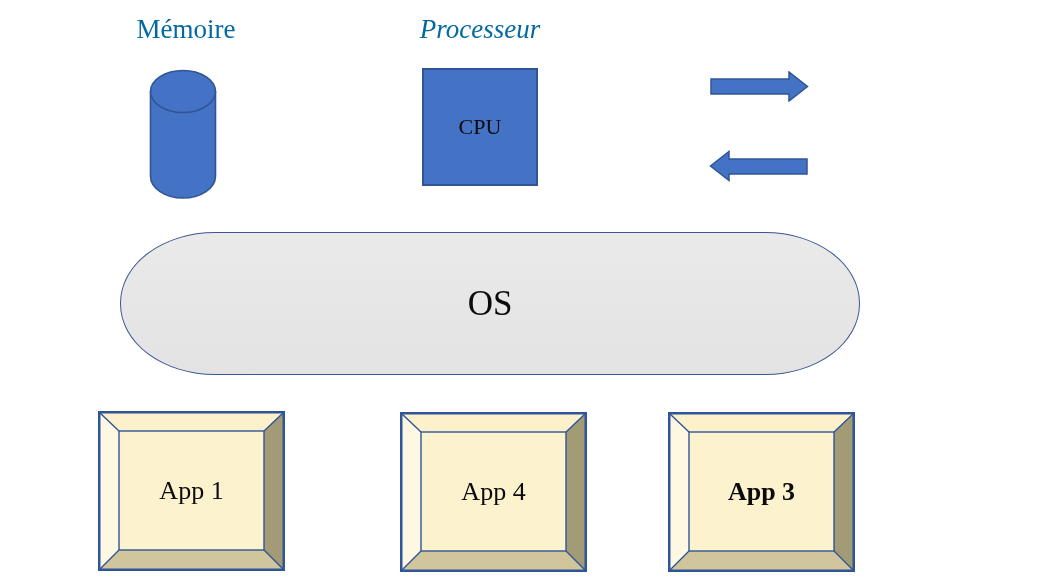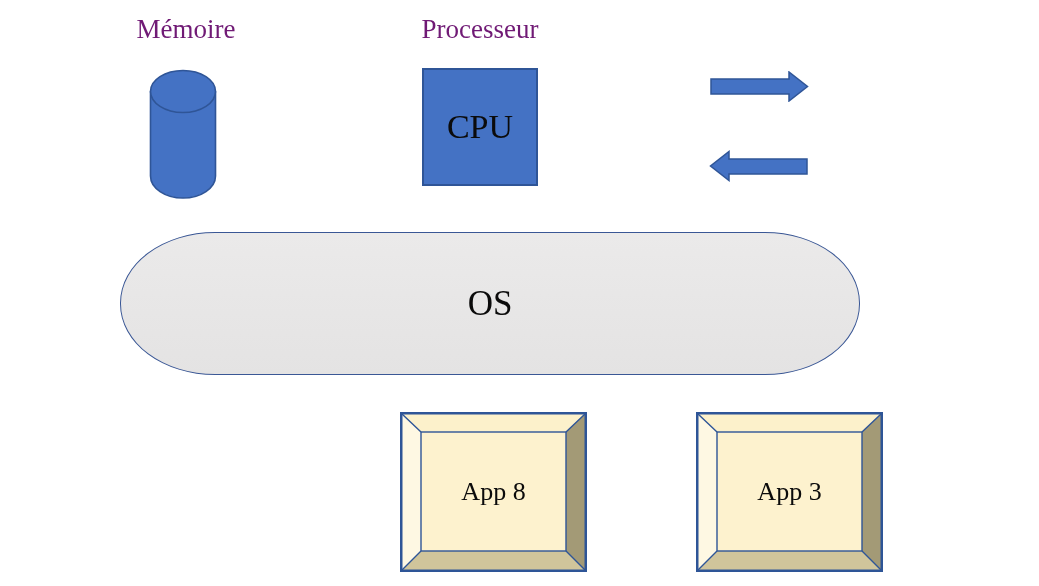--- a/index.html
+++ b/index.html
@@ -9,29 +9,29 @@
     background:#ffffff;
     font-family:"Liberation Serif","DejaVu Serif",serif;
     color:#0b0b0b;
     overflow:hidden;
   }
   .abs{position:absolute;}
   .col-label{
     font-size:27px;
     text-align:center;
     white-space:nowrap;
-    color:#701a75;
+    color:#0369a1;
   }
   .cpu-box{
     left:422px;top:68px;width:116px;height:118px;
     background:#4472C4;
     border:2px solid #2F5597;
     box-sizing:border-box;
     display:flex;align-items:center;justify-content:center;
-    font-size:34px;
+    font-size:22px;
   }
   .os-pill{
     left:120px;top:232px;width:740px;height:143px;
     background:linear-gradient(180deg,#EBEAEA 0%,#E4E3E3 100%);
     border:1.6px solid #3A5795;
     border-radius:95px / 71px;
     box-sizing:border-box;
     display:flex;align-items:center;justify-content:center;
     font-size:35px;
   }
@@ -43,21 +43,21 @@
     font-size:26px;
   }
   svg{display:block;}
 </style>
 </head>
 <body>
 
 <div id="canvas">
 
   <div class="abs col-label" style="left:86px;top:14px;width:200px;">Mémoire</div>
-  <div class="abs col-label" style="left:380px;top:14px;width:200px;">Processeur</div>
+  <div class="abs col-label" style="left:380px;top:14px;width:200px;font-style:italic;">Processeur</div>
 
   <div class="abs" style="left:149px;top:69px;width:68px;height:131px;">
     <svg width="68" height="131" viewBox="0 0 68 131">
       <path d="M1.5 23 V107 A32.5 22 0 0 0 66.5 107 V23 Z" stroke="#2F5597" stroke-width="1.6" fill="#4472C4"></path>
       <ellipse cx="34" cy="22.5" rx="32.5" ry="21" stroke="#2F5597" stroke-width="1.6" fill="#4472C4"></ellipse>
     </svg>
   </div>
 
   <div class="abs cpu-box">
     <span>CPU</span>
@@ -71,36 +71,49 @@
   <div class="abs" style="left:709px;top:150px;width:99px;height:32px;">
     <svg width="99" height="32" viewBox="0 0 99 32">
       <polygon points="98,9 20,9 20,1.5 1.5,16 20,30.5 20,24 98,24" stroke="#2F5597" stroke-width="1.5" stroke-linejoin="miter" fill="#4472C4"></polygon>
     </svg>
   </div>
 
   <div class="abs os-pill">
     <span>OS</span>
   </div>
 
+  <div class="abs app-box" style="left:98px;top:411px;">
+    <svg width="187" height="160" viewBox="0 0 187 160">
+      <polygon points="2,2 185,2 166,20 21,20" fill="#FCF1CB"></polygon>
+      <polygon points="2,2 21,20 21,139 2,158" fill="#FEF8E3"></polygon>
+      <polygon points="185,2 185,158 166,139 166,20" fill="#A39A76"></polygon>
+      <polygon points="2,158 21,139 166,139 185,158" fill="#D0C59B"></polygon>
+      <rect x="21" y="20" width="145" height="119" fill="#FDF2CE"></rect>
+      <path d="M2 2 L21 20 M185 2 L166 20 M2 158 L21 139 M185 158 L166 139" stroke="#2E5597" stroke-width="1.4" fill="none"></path>
+      <rect x="21" y="20" width="145" height="119" fill="none" stroke="#2E5597" stroke-width="1.4"></rect>
+      <rect x="1.25" y="1.25" width="184.5" height="157.5" fill="none" stroke="#2E5597" stroke-width="2.5"></rect>
+    </svg>
+    <div class="app-label">App 1</div>
+  </div>
 
   <div class="abs app-box" style="left:400px;top:412px;">
     <svg width="187" height="160" viewBox="0 0 187 160">
       <polygon points="2,2 185,2 166,20 21,20" fill="#FCF1CB"></polygon>
       <polygon points="2,2 21,20 21,139 2,158" fill="#FEF8E3"></polygon>
       <polygon points="185,2 185,158 166,139 166,20" fill="#A39A76"></polygon>
       <polygon points="2,158 21,139 166,139 185,158" fill="#D0C59B"></polygon>
       <rect x="21" y="20" width="145" height="119" fill="#FDF2CE"></rect>
       <path d="M2 2 L21 20 M185 2 L166 20 M2 158 L21 139 M185 158 L166 139" stroke="#2E5597" stroke-width="1.4" fill="none"></path>
       <rect x="21" y="20" width="145" height="119" fill="none" stroke="#2E5597" stroke-width="1.4"></rect>
       <rect x="1.25" y="1.25" width="184.5" height="157.5" fill="none" stroke="#2E5597" stroke-width="2.5"></rect>
     </svg>
-    <div class="app-label">App 8</div>
+    <div class="app-label">App 4</div>
   </div>
 
-  <div class="abs app-box" style="left:696px;top:412px;">
+  <div class="abs app-box" style="left:668px;top:412px;font-weight:bold;">
     <svg width="187" height="160" viewBox="0 0 187 160">
       <polygon points="2,2 185,2 166,20 21,20" fill="#FCF1CB"></polygon>
       <polygon points="2,2 21,20 21,139 2,158" fill="#FEF8E3"></polygon>
       <polygon points="185,2 185,158 166,139 166,20" fill="#A39A76"></polygon>
       <polygon points="2,158 21,139 166,139 185,158" fill="#D0C59B"></polygon>
       <rect x="21" y="20" width="145" height="119" fill="#FDF2CE"></rect>
       <path d="M2 2 L21 20 M185 2 L166 20 M2 158 L21 139 M185 158 L166 139" stroke="#2E5597" stroke-width="1.4" fill="none"></path>
       <rect x="21" y="20" width="145" height="119" fill="none" stroke="#2E5597" stroke-width="1.4"></rect>
       <rect x="1.25" y="1.25" width="184.5" height="157.5" fill="none" stroke="#2E5597" stroke-width="2.5"></rect>
     </svg>

